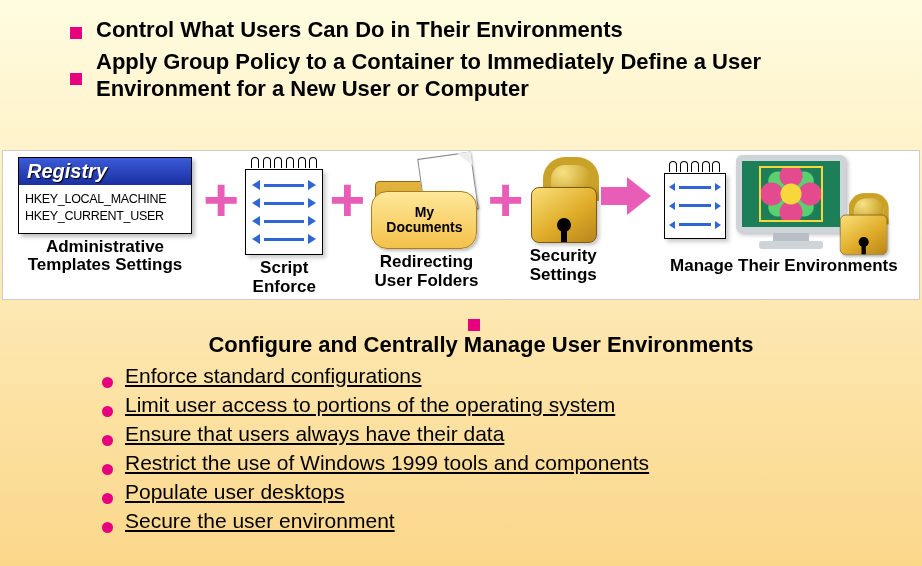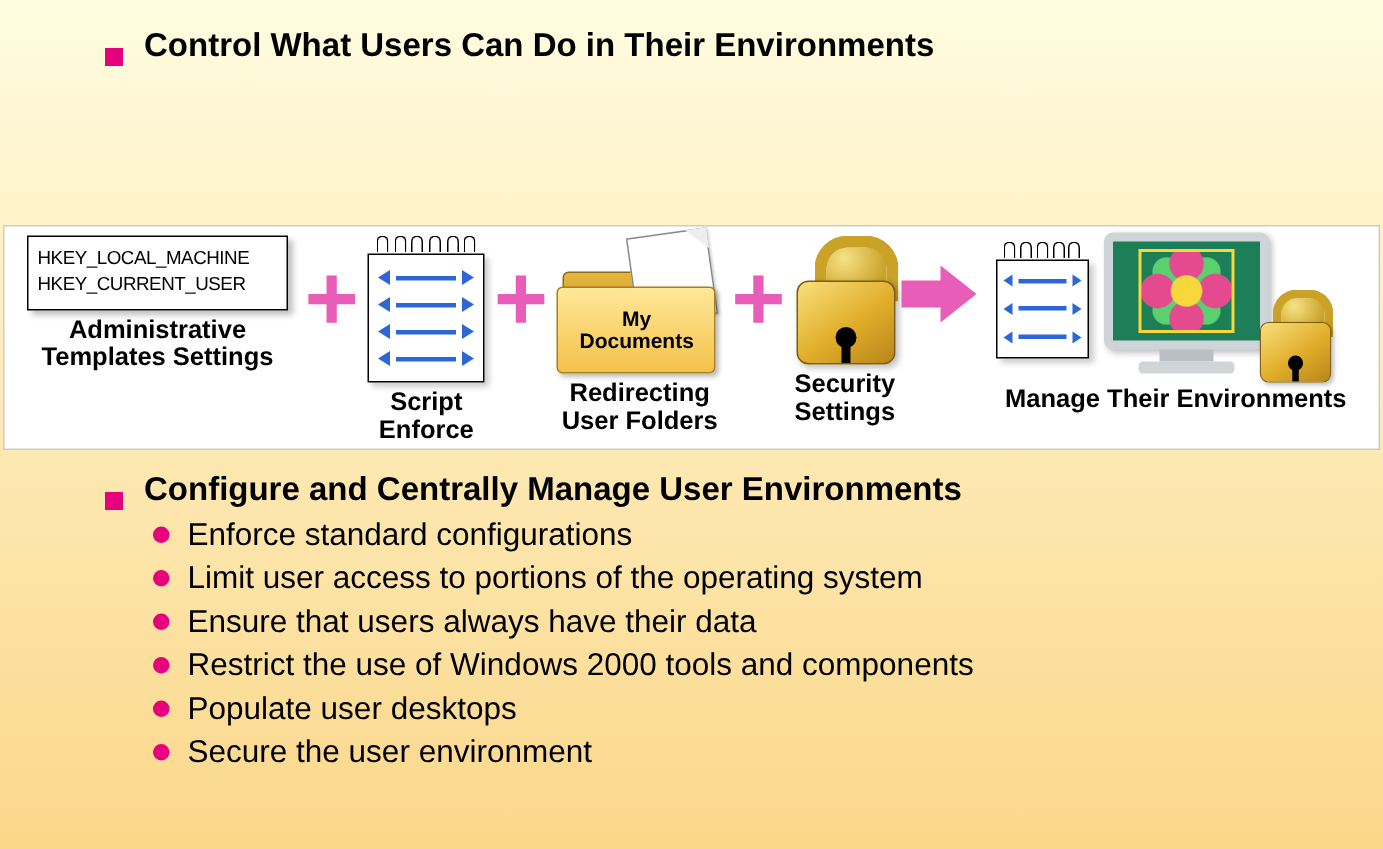--- a/index.html
+++ b/index.html
@@ -14,21 +14,21 @@
     background: linear-gradient(to bottom, #fffce0 0%, #fbd78a 100%);
     box-sizing: border-box;
     padding: 12px 30px 10px 30px;
     overflow: hidden;
   }
   .top-bullets {
     margin-left: 40px;
   }
   .sq-bullet {
     display: flex;
-    align-items: flex-end;
+    align-items: center;
     margin: 4px 0;
   }
   .sq {
     width: 12px;
     height: 12px;
     background: #e6007e;
     margin-top: 7px;
     margin-right: 14px;
     flex: 0 0 12px;
   }
@@ -204,21 +204,21 @@
     border: 1px solid #8a6b16;
   }
   .folder-front {
     position: absolute;
     left: 0;
     bottom: 0;
     width: 104px;
     height: 56px;
     background: linear-gradient(#ffe89a, #f4c14a);
     border: 1px solid #a87f1c;
-    border-radius: 4px;
+    border-radius: 16px;
     box-shadow: 2px 2px 3px rgba(0,0,0,0.25);
     display: flex;
     align-items: center;
     justify-content: center;
   }
   .folder-label {
     font-weight: bold;
     font-size: 14px;
     text-align: center;
     line-height: 1.05;
@@ -346,22 +346,23 @@
     left: 30px;
     right: 30px;
     top: 308px;
   }
   .sub-bullets {
     margin-left: 72px;
     margin-top: 4px;
   }
   .dot-bullet {
     display: flex;
-    align-items: center;
+    align-items: flex-end;
     margin: 5px 0;
+    text-decoration: underline;
   }
   .dot {
     width: 11px;
     height: 11px;
     border-radius: 50%;
     background: #e6007e;
     margin-right: 12px;
     flex: 0 0 11px;
   }
   .dot-text {
@@ -372,26 +373,31 @@
 </head>
 <body>
 
 <div class="slide">
 
   <div class="top-bullets">
     <div class="sq-bullet">
       <div class="sq"></div>
       <div class="sq-text">Control What Users Can Do in Their Environments</div>
     </div>
+    <div class="sq-bullet">
+      <div class="sq"></div>
+      <div class="sq-text">Apply Group Policy to a Container to Immediately Define a User Environment for a New User or Computer</div>
+    </div>
   </div>
 
   <div class="diagram-strip">
 
     <div class="diag-item" style="width:184px;">
       <div class="registry">
+        <div class="registry-title">Registry</div>
         <div class="registry-body">
           <div>HKEY_LOCAL_MACHINE</div>
           <div>HKEY_CURRENT_USER</div>
         </div>
       </div>
       <div class="caption" style="white-space:pre-line;">Administrative
 Templates Settings</div>
     </div>
 
     <div class="plus">+</div>
@@ -506,40 +512,40 @@
               <div class="keyhole"></div>
             </div>
         </div>
       </div>
       <div class="caption">Manage Their Environments</div>
     </div>
 
   </div>
 
   <div class="bottom-section">
-    <div class="sq-bullet" style="margin-left:40px;">
+    <div class="sq-bullet" style="margin-left:40px;flex-direction:column;">
       <div class="sq"></div>
       <div class="sq-text">Configure and Centrally Manage User Environments</div>
     </div>
     <div class="sub-bullets">
       <div class="dot-bullet">
         <div class="dot"></div>
         <div class="dot-text">Enforce standard configurations</div>
       </div>
       <div class="dot-bullet">
         <div class="dot"></div>
         <div class="dot-text">Limit user access to portions of the operating system</div>
       </div>
       <div class="dot-bullet">
         <div class="dot"></div>
         <div class="dot-text">Ensure that users always have their data</div>
       </div>
       <div class="dot-bullet">
         <div class="dot"></div>
-        <div class="dot-text">Restrict the use of Windows 2000 tools and components</div>
+        <div class="dot-text">Restrict the use of Windows 1999 tools and components</div>
       </div>
       <div class="dot-bullet">
         <div class="dot"></div>
         <div class="dot-text">Populate user desktops</div>
       </div>
       <div class="dot-bullet">
         <div class="dot"></div>
         <div class="dot-text">Secure the user environment</div>
       </div>
     </div>

